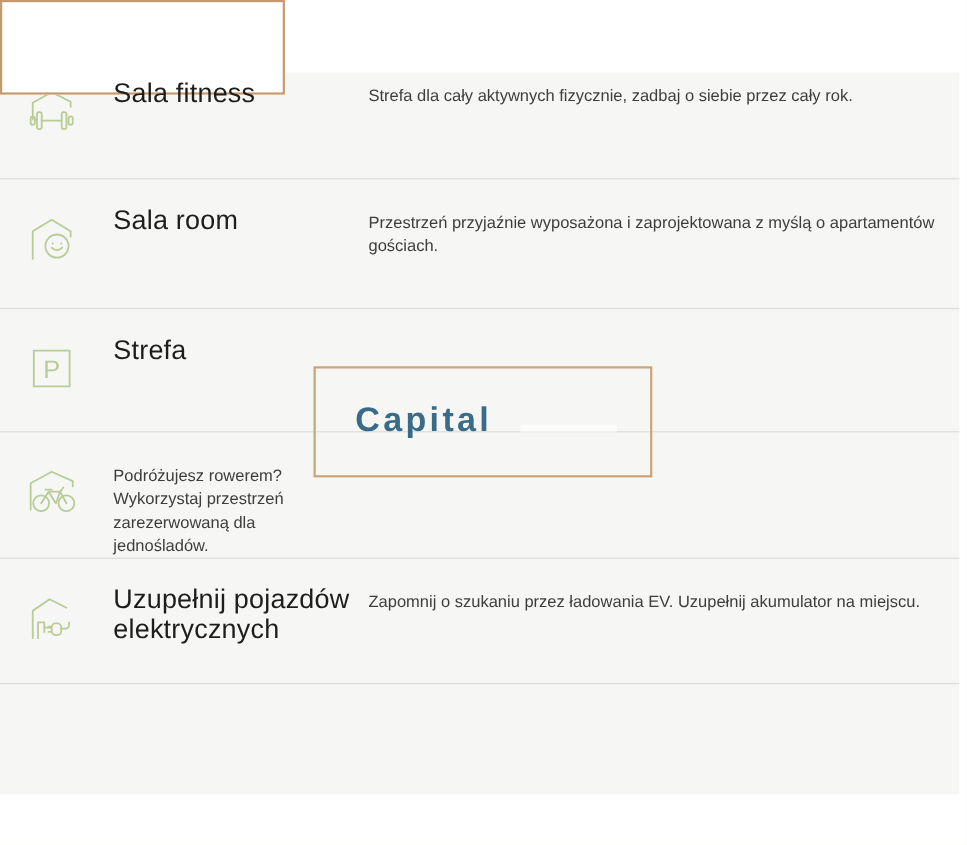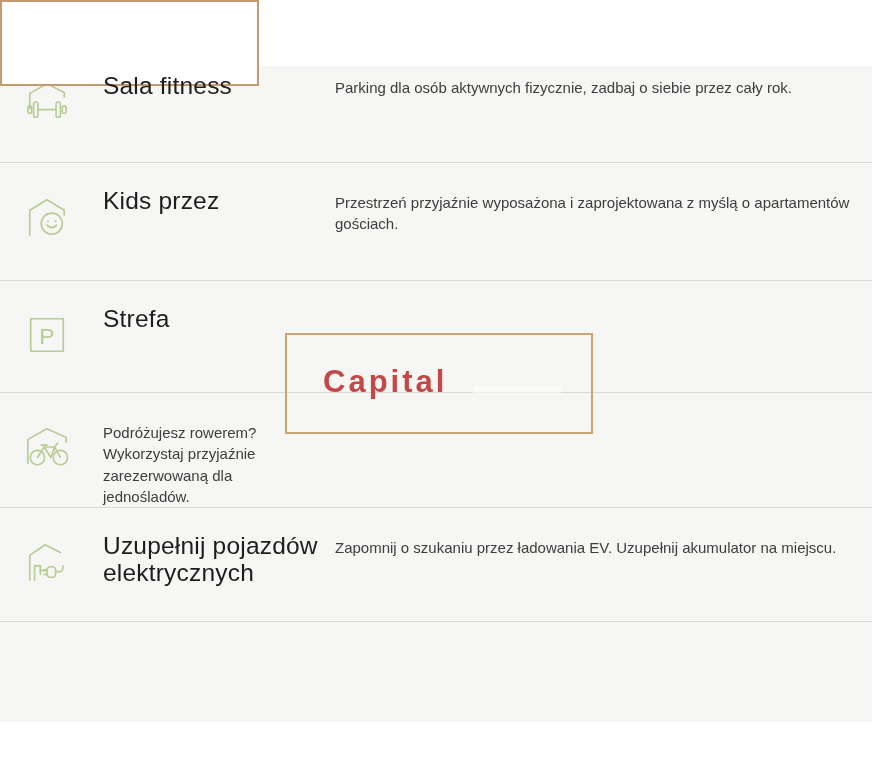--- a/index.html
+++ b/index.html
@@ -42,21 +42,21 @@
   .annotation-box{
     position:absolute;box-sizing:border-box;
     border:2px solid #c49a70;z-index:4;pointer-events:none;
   }
   #annotation-box-1{left:0;top:0;width:259px;height:86px;background:#ffffff;z-index:2;}
   #annotation-box-2{left:285px;top:333px;width:308px;height:101px;background:transparent;border-color:#c9a476;}
   
   #watermark{
     position:absolute;left:323px;top:364px;z-index:1;
     font-size:31px;font-weight:600;letter-spacing:3px;
-    color:#b91c1c;opacity:0.8;
+    color:#0c4a6e;opacity:0.8;
   }
   #watermark-sub{
     position:absolute;left:473px;top:386px;width:88px;height:7px;
     background:rgba(255,255,255,0.55);z-index:1;
   }
 </style>
 </head>
 <body>
 
 <div id="content">
@@ -65,34 +65,34 @@
         <svg width="50" height="44" viewBox="0 0 52 46" fill="none" stroke="#b8cc95" stroke-width="1.7" stroke-linecap="round" stroke-linejoin="round">
     <path d="M8,30 L8,14 L26,4 L44,13 L44,18"></path>
     <path d="M17,31 H35"></path>
     <rect x="12" y="23" width="4.5" height="16" rx="2"></rect>
     <rect x="35.5" y="23" width="4.5" height="16" rx="2"></rect>
     <rect x="6" y="27" width="4" height="8" rx="2"></rect>
     <rect x="42" y="27" width="4" height="8" rx="2"></rect>
   </svg>
       </div>
     <h3 class="title">Sala fitness</h3>
-    <p class="desc">Parking dla osób aktywnych fizycznie, zadbaj o siebie przez cały rok.</p>
+    <p class="desc">Strefa dla cały aktywnych fizycznie, zadbaj o siebie przez cały rok.</p>
   </div>
 
   <div class="row">
     <div class="icon-cell">
         <svg width="50" height="44" viewBox="0 0 52 46" fill="none" stroke="#b8cc95" stroke-width="1.7" stroke-linecap="round" stroke-linejoin="round">
     <path d="M8,42 L8,16 L26,5 L44,16 L44,21"></path>
     <circle cx="31" cy="30" r="11"></circle>
     <circle cx="27" cy="27.5" r="1" fill="#b8cc95" stroke="none"></circle>
     <circle cx="35" cy="27.5" r="1" fill="#b8cc95" stroke="none"></circle>
     <path d="M26,31.5 Q31,36.5 36,31.5"></path>
   </svg>
       </div>
-    <h3 class="title">Kids przez</h3>
+    <h3 class="title">Sala room</h3>
     <p class="desc">Przestrzeń przyjaźnie wyposażona i zaprojektowana z myślą o apartamentów
 gościach.</p>
   </div>
 
   <div class="row">
     <div class="icon-cell">
         <svg width="50" height="44" viewBox="0 0 52 46" fill="none" stroke="#b8cc95" stroke-width="1.7" stroke-linecap="round" stroke-linejoin="round">
     <rect x="9" y="6" width="34" height="34"></rect>
     <text x="26" y="32" text-anchor="middle" font-size="24" font-family="Liberation Sans, sans-serif" fill="#b8cc95" stroke="none">P</text>
   </svg>
@@ -104,21 +104,21 @@
   <div class="row">
     <div class="icon-cell">
         <svg width="50" height="44" viewBox="0 0 52 46" fill="none" stroke="#b8cc95" stroke-width="1.7" stroke-linecap="round" stroke-linejoin="round">
     <path d="M6,40 L6,15 L26,4 L46,13 L46,18"></path>
     <circle cx="16" cy="34" r="7.5"></circle>
     <circle cx="40" cy="34" r="7.5"></circle>
     <path d="M16,34 L23,23 L34,23 L40,34 M23,23 L30,34 L34,23"></path>
     <path d="M20,21 H26 M34,23 L37,19"></path>
   </svg>
       </div>
-    <p class="desc">Podróżujesz rowerem? Wykorzystaj przyjaźnie zarezerwowaną dla
+    <p class="desc">Podróżujesz rowerem? Wykorzystaj przestrzeń zarezerwowaną dla
 jednośladów.</p>
   </div>
 
   <div class="row">
     <div class="icon-cell">
         <svg width="50" height="44" viewBox="0 0 52 46" fill="none" stroke="#b8cc95" stroke-width="1.7" stroke-linecap="round" stroke-linejoin="round">
     <path d="M8,42 L8,16 L24,5 L40,13"></path>
     <path d="M13,42 V27 H19 V36"></path>
     <path d="M19,32 H25"></path>
     <rect x="26" y="28" width="9" height="11" rx="3.5"></rect>

